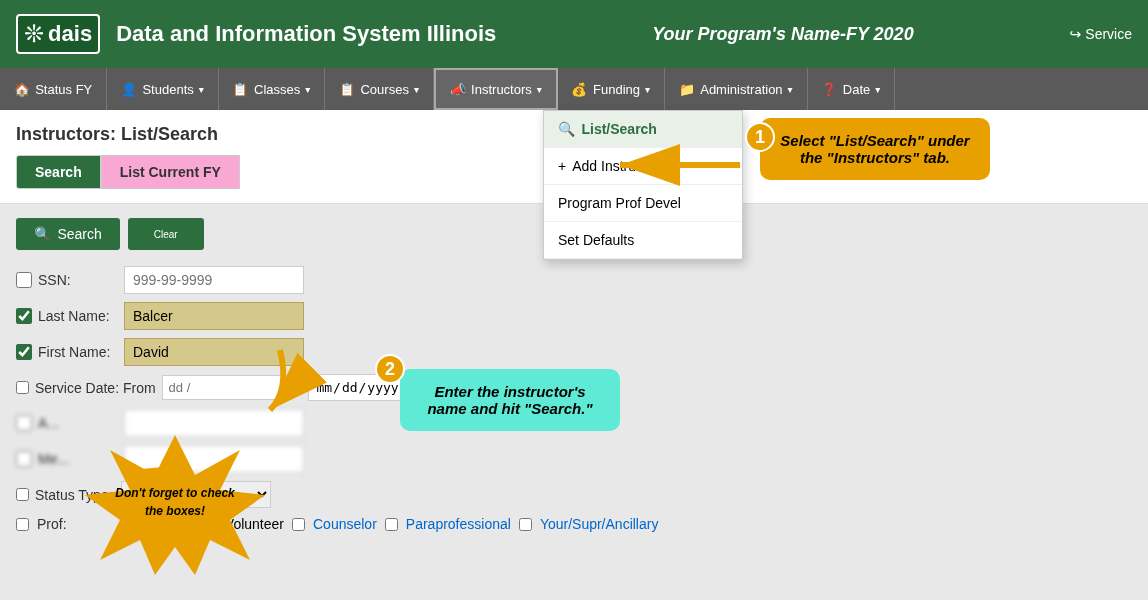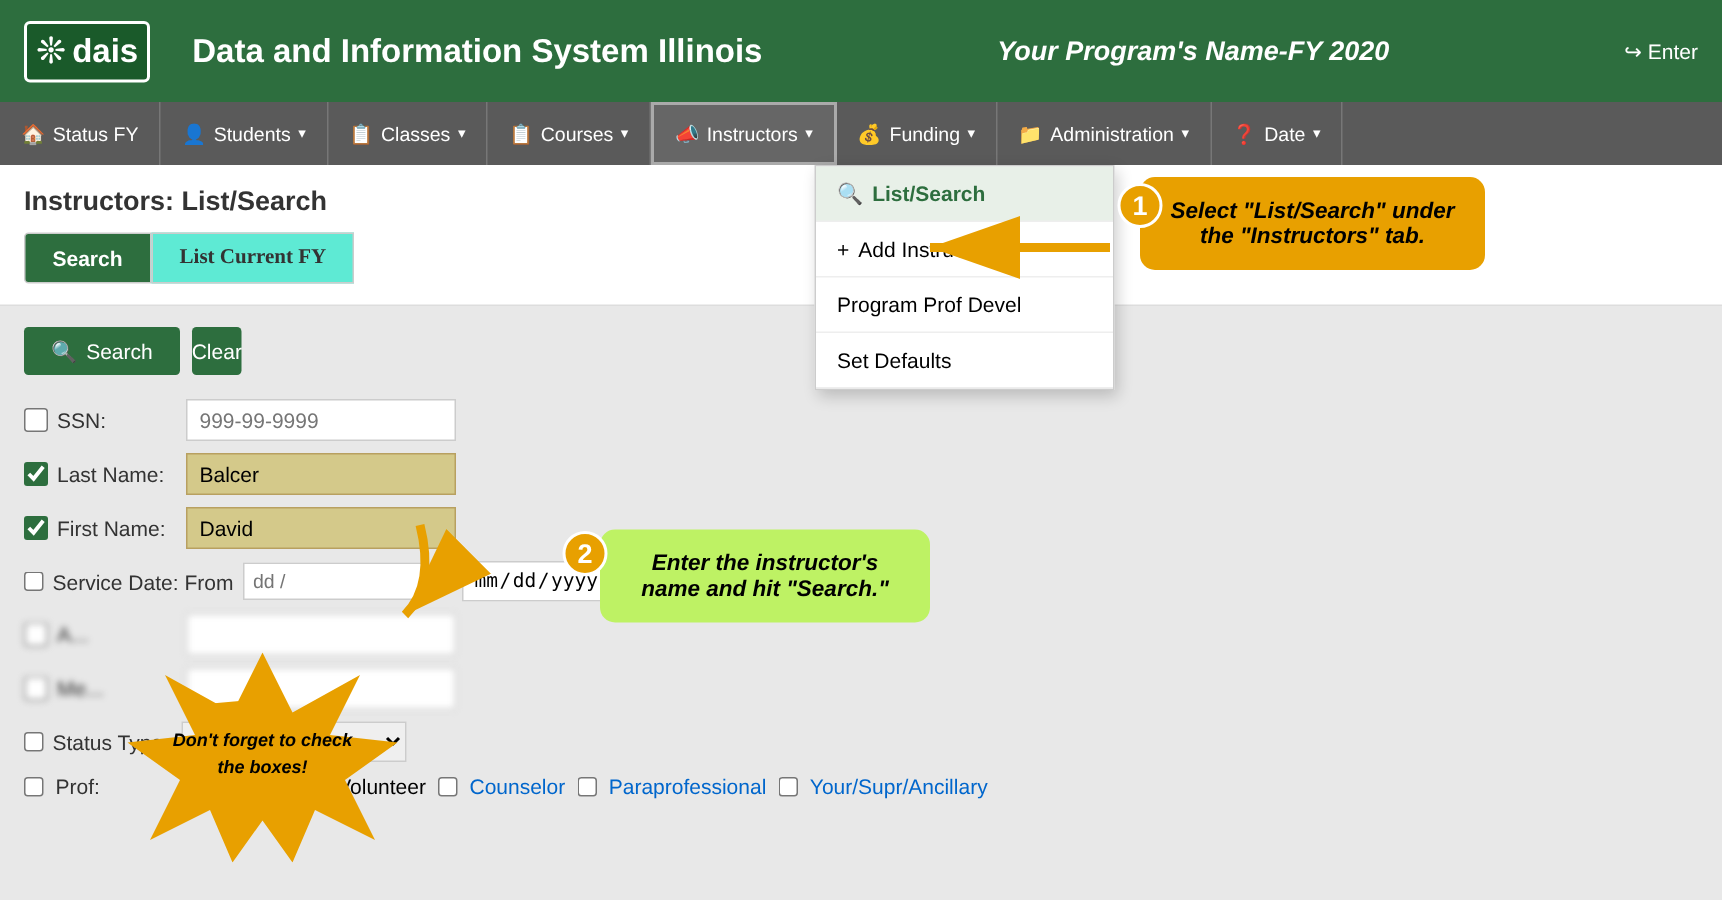--- a/index.html
+++ b/index.html
@@ -34,21 +34,21 @@
       color: white;
     }
     .logo-snowflake {
       font-size: 24px;
       color: white;
     }
     .header-title {
       font-size: 22px;
       font-weight: bold;
       color: white;
-      margin-left: 20px;
+      margin-left: 8px;
       text-align: right;
     }
     .header-program {
       flex: 1;
       text-align: center;
       font-style: italic;
       font-size: 18px;
       font-weight: bold;
       color: white;
     }
@@ -127,23 +127,22 @@
     .action-btn {
       padding: 8px 18px;
       border: 1px solid #ccc;
       background: #2d6e3e;
       color: white;
       cursor: pointer;
       font-size: 14px;
       font-weight: bold;
     }
     .action-btn.white-btn {
-      background: #5eead4;
+      background: #f9a8d4;
       color: #333;
-      font-family: Liberation Serif, serif;
     }
     .action-btn:first-child { border-radius: 3px 0 0 3px; }
 
     
     .search-area {
       background: #e8e8e8;
       padding: 14px 16px;
       min-height: 400px;
     }
     .search-bar {
@@ -160,23 +159,23 @@
       font-size: 14px;
       border-radius: 3px;
       display: flex;
       align-items: center;
       gap: 6px;
     }
     .clear-btn {
       background: #2d6e3e;
       color: white;
       border: none;
-      padding: 8px 0;
+      padding: 8px 26px;
       cursor: pointer;
-      font-size: 14px;
+      font-size: 10px;
       border-radius: 3px;
     }
 
     
     .form-row {
       display: flex;
       align-items: center;
       margin-bottom: 8px;
       gap: 6px;
     }
@@ -271,23 +270,23 @@
       border-radius: 50%;
       display: flex;
       align-items: center;
       justify-content: center;
       z-index: 201;
       border: 2px solid white;
     }
 
     .callout-2 {
       position: absolute;
-      top: 353px;
+      top: 369px;
       left: 400px;
-      background: #bef264;
+      background: #5eead4;
       color: black;
       font-style: italic;
       font-weight: bold;
       font-size: 15px;
       padding: 14px 18px;
       border-radius: 10px;
       width: 220px;
       text-align: center;
       z-index: 200;
     }
@@ -339,21 +338,21 @@
     <div class="header-logo">
       <div class="logo-box">
         <span class="logo-snowflake">❊</span>
         <span class="logo-text">dais</span>
       </div>
       <span class="header-title">Data and Information System Illinois</span>
     </div>
     <div class="header-program">Your Program's Name-FY 2020</div>
     <a class="header-logout">
       <span>↪</span>
-      <span>Enter</span>
+      <span>Service</span>
     </a>
   </div>
 
   <div class="navbar">
     <div class="nav-item">
       <span>🏠</span>
       <span>Status FY</span>
     </div>
     <div class="nav-item">
       <span>👤</span>

